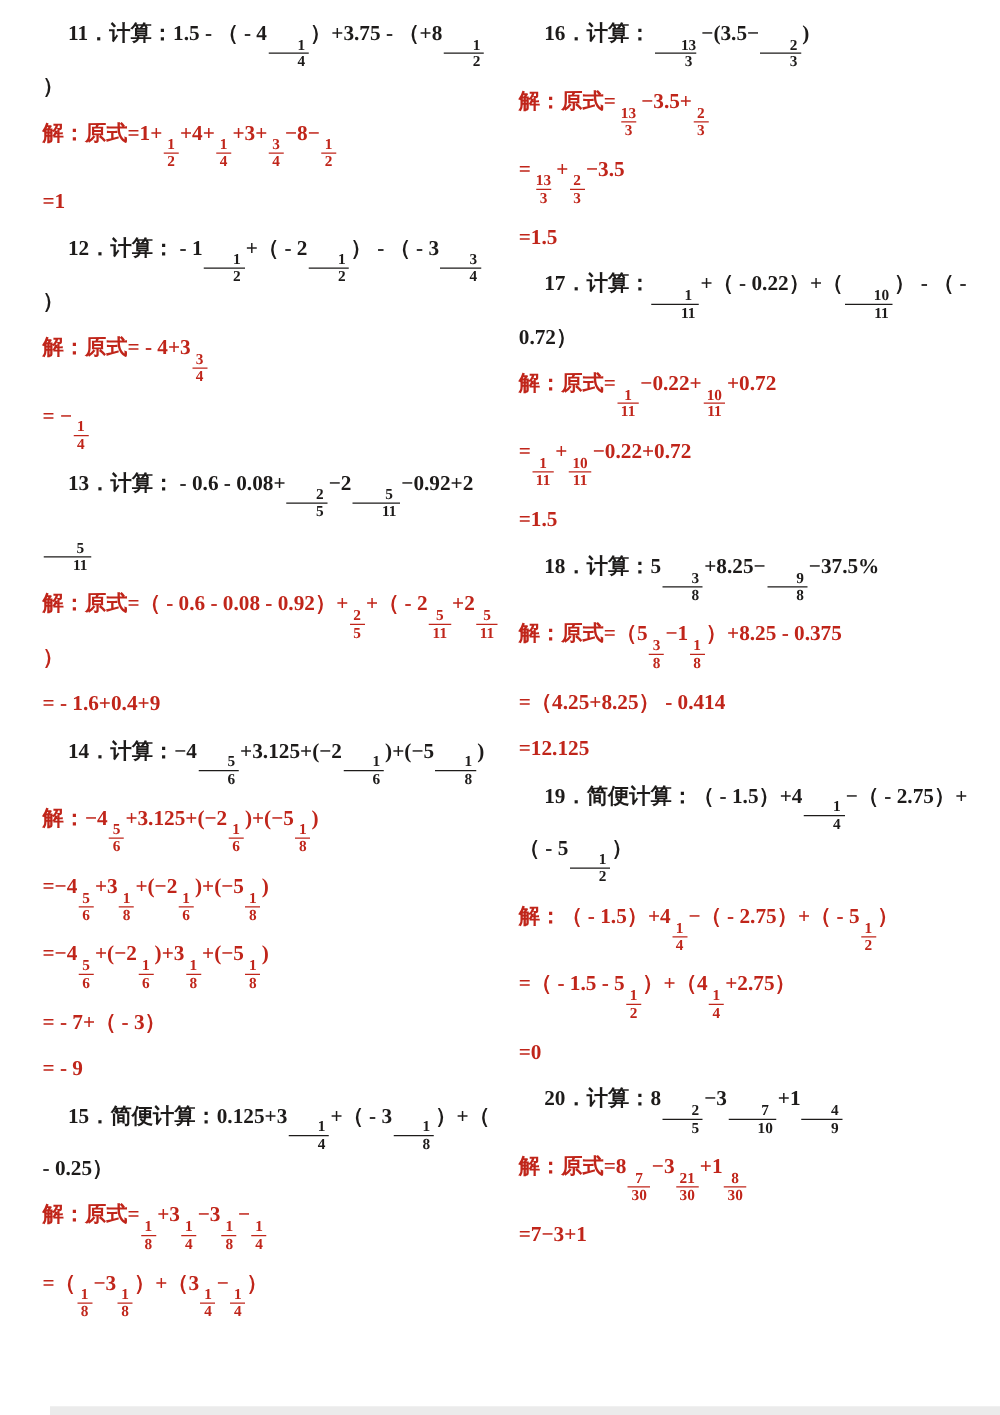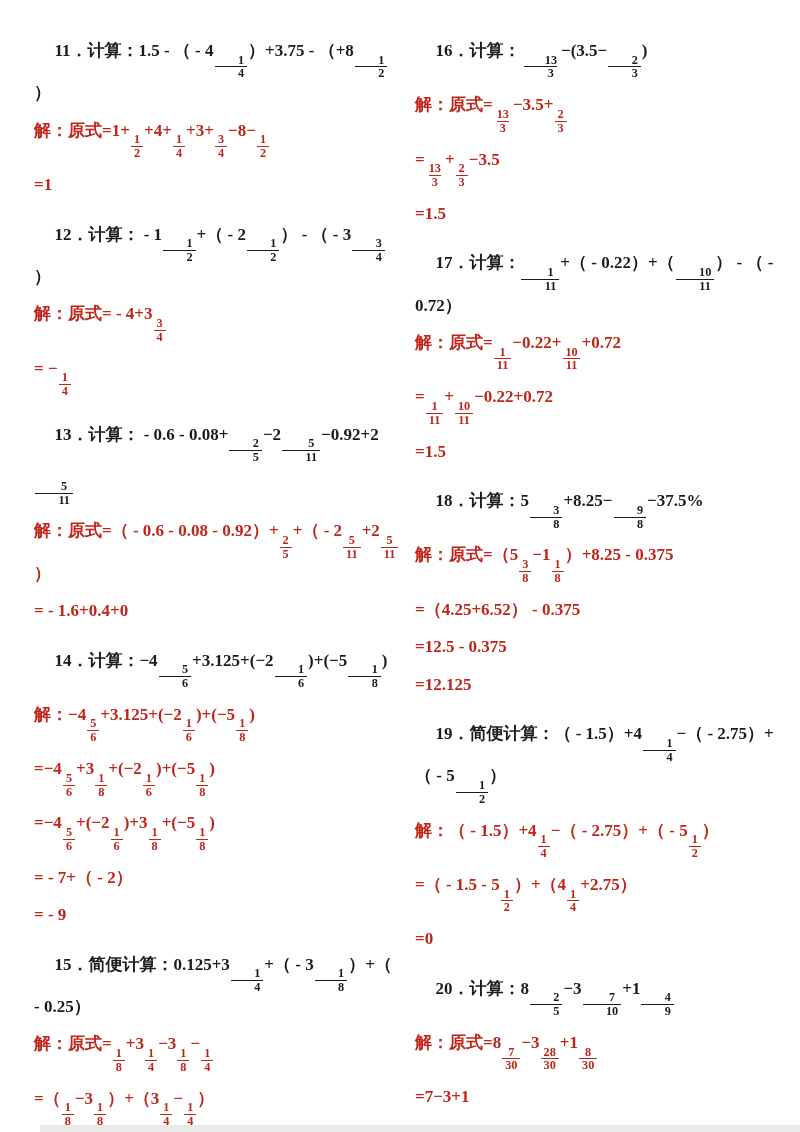--- a/index.html
+++ b/index.html
@@ -20,21 +20,21 @@
     display: flex;
     gap: 14px;
     padding: 14px 18px 0 34px;
     box-sizing: border-box;
     width: 800px;
   }
   .col {
     flex: 1;
     min-width: 0;
   }
-  .problem { margin-bottom: 2px; margin-top: 24px; }
+  .problem { margin-bottom: 2px; }
   p {
     margin: 0 0 12px 0;
     font-size: 17px;
     line-height: 1.5;
   }
   .statement {
     color: var(--ink, #1d1b1a);
     text-indent: 1.2em;
   }
   .solution {
@@ -125,21 +125,21 @@
         <p class="solution">解：原式=（ - 0.6 - 0.08 - 0.92）+<span class="frac">
             <span class="num">2</span>
             <span class="den">5</span>
           </span>+（ - 2<span class="frac">
             <span class="num">5</span>
             <span class="den">11</span>
           </span>+2<span class="frac">
             <span class="num">5</span>
             <span class="den">11</span>
           </span>）</p>
-        <p class="solution">= - 1.6+0.4+0</p>
+        <p class="solution">= - 1.6+0.4+9</p>
       </div>
       <div class="problem">
         <p class="statement">14．计算：−4<span class="frac">
             <span class="num">5</span>
             <span class="den">6</span>
           </span>+3.125+(−2<span class="frac">
             <span class="num">1</span>
             <span class="den">6</span>
           </span>)+(−5<span class="frac">
             <span class="num">1</span>
@@ -174,21 +174,21 @@
           </span>+(−2<span class="frac">
             <span class="num">1</span>
             <span class="den">6</span>
           </span>)+3<span class="frac">
             <span class="num">1</span>
             <span class="den">8</span>
           </span>+(−5<span class="frac">
             <span class="num">1</span>
             <span class="den">8</span>
           </span>)</p>
-        <p class="solution">= - 7+（ - 2）</p>
+        <p class="solution">= - 7+（ - 3）</p>
         <p class="solution">= - 9</p>
       </div>
       <div class="problem">
         <p class="statement">15．简便计算：0.125+3<span class="frac">
             <span class="num">1</span>
             <span class="den">4</span>
           </span>+（ - 3<span class="frac">
             <span class="num">1</span>
             <span class="den">8</span>
           </span>）+（ - 0.25）</p>
@@ -277,22 +277,21 @@
             <span class="num">9</span>
             <span class="den">8</span>
           </span>−37.5%</p>
         <p class="solution">解：原式=（5<span class="frac">
             <span class="num">3</span>
             <span class="den">8</span>
           </span>−1<span class="frac">
             <span class="num">1</span>
             <span class="den">8</span>
           </span>）+8.25 - 0.375</p>
-        <p class="solution">=（4.25+6.52） - 0.375</p>
-        <p class="solution">=12.5 - 0.375</p>
+        <p class="solution">=（4.25+8.25） - 0.414</p>
         <p class="solution">=12.125</p>
       </div>
       <div class="problem">
         <p class="statement">19．简便计算：（ - 1.5）+4<span class="frac">
             <span class="num">1</span>
             <span class="den">4</span>
           </span>−（ - 2.75）+（ - 5<span class="frac">
             <span class="num">1</span>
             <span class="den">2</span>
           </span>）</p>
@@ -320,21 +319,21 @@
             <span class="num">7</span>
             <span class="den">10</span>
           </span>+1<span class="frac">
             <span class="num">4</span>
             <span class="den">9</span>
           </span></p>
         <p class="solution">解：原式=8<span class="frac">
             <span class="num">7</span>
             <span class="den">30</span>
           </span>−3<span class="frac">
-            <span class="num">28</span>
+            <span class="num">21</span>
             <span class="den">30</span>
           </span>+1<span class="frac">
             <span class="num">8</span>
             <span class="den">30</span>
           </span></p>
         <p class="solution">=7−3+1</p>
       </div>
     </div>
 </div>
 

